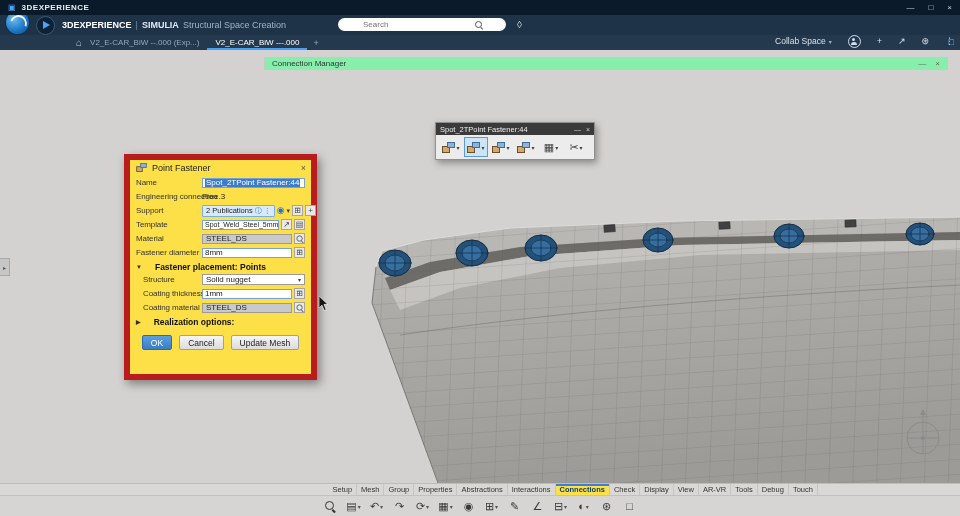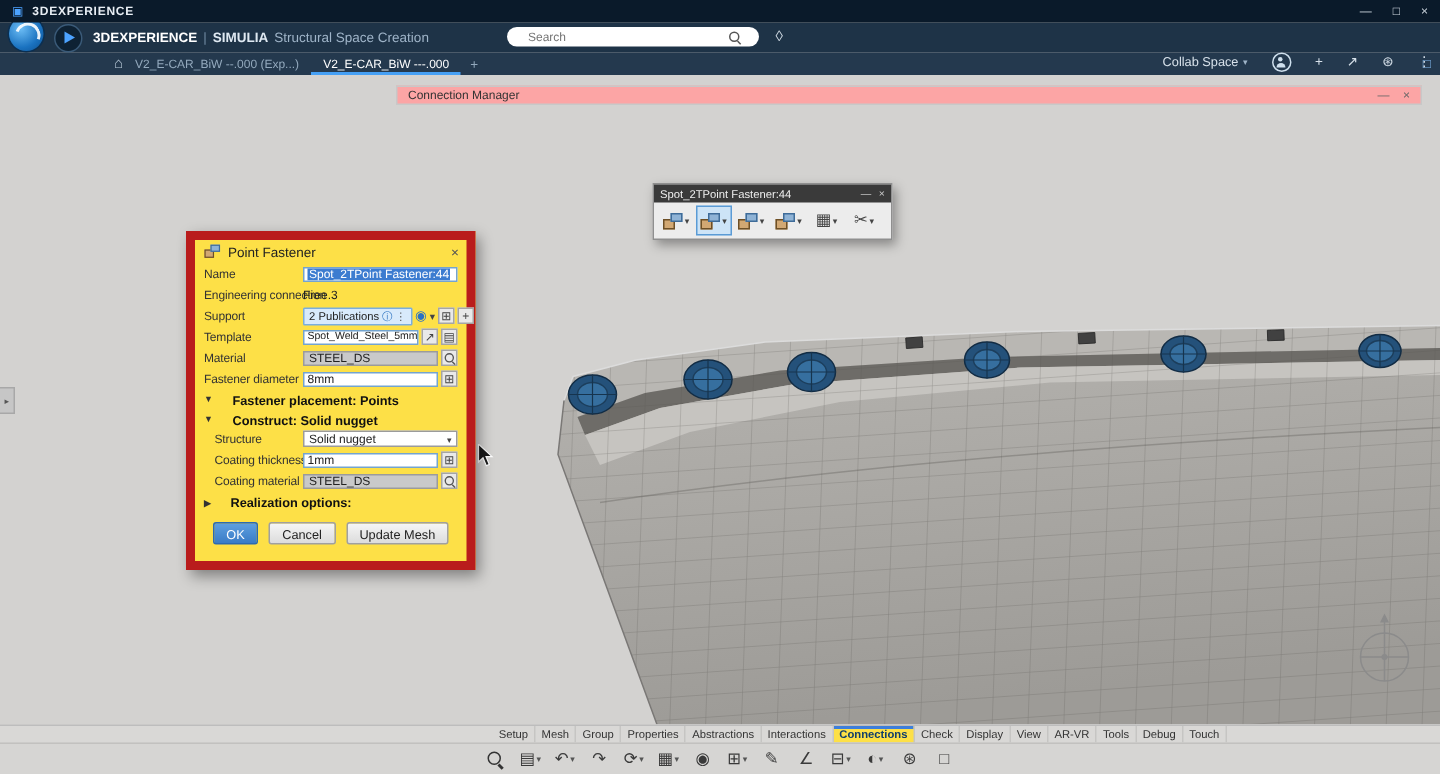--- a/index.html
+++ b/index.html
@@ -26,21 +26,21 @@
            background:#0e2234;border:1px solid #3a5a78;}
   .compass::after{content:"";position:absolute;left:6px;top:4px;border-left:7px solid #4da3ff;
            border-top:4.5px solid transparent;border-bottom:4.5px solid transparent;}
   .header-title{position:absolute;left:62px;top:0;height:20px;display:flex;align-items:center;gap:4px;
            font-size:9px;color:#b9c9d8;white-space:nowrap;}
   .ht-brand{font-weight:bold;color:#ffffff;}
   .ht-pipe{color:#6f8aa3;}
   .ht-product{font-weight:bold;color:#dfe9f2;}
   .ht-suffix{color:#9fb4c8;}
   .searchbox{position:absolute;left:338px;top:3px;width:168px;height:13px;background:#fff;border-radius:7px;
-           display:flex;align-items:center;padding:0 12px;box-sizing:border-box;}
+           display:flex;align-items:center;padding:0 23px;box-sizing:border-box;}
   .searchbox input{flex:1;border:none;outline:none;font-size:8px;color:#333;background:transparent;
            font-family:inherit;min-width:0;}
   .mag{width:8px;height:8px;position:relative;flex:none;}
   .mag::before{content:"";position:absolute;left:0;top:0;width:5px;height:5px;border:1px solid #555;border-radius:50%;}
   .mag::after{content:"";position:absolute;left:6px;top:6px;width:3px;height:1.2px;background:#555;
            transform:rotate(45deg);transform-origin:0 0;}
   .tag-icon{position:absolute;left:517px;top:4px;color:#cfd9e2;font-size:10px;}
   .header-right{position:absolute;right:6px;top:16px;height:20px;display:flex;align-items:center;gap:16px;
            color:#d7e1ea;font-size:8.5px;justify-content:space-between;}
   .collab{display:flex;gap:3px;align-items:center;cursor:default;}
@@ -54,21 +54,21 @@
   .tab-bar{position:absolute;top:35px;left:0;right:0;height:15px;background:#24394e;display:flex;
            align-items:stretch;font-size:8px;color:#93a9bd;z-index:24;}
   .home{margin-left:76px;align-self:center;font-size:10px;color:#b9c9d8;}
   .tab{padding:0 8px;display:flex;align-items:center;white-space:nowrap;}
   .tab.active{color:#fff;box-shadow:inset 0 -2px 0 #45a0f5;text-align:right;}
   .tab-add{padding:0 6px;align-self:center;font-size:9px;}
   .panel-restore{position:absolute;right:6px;top:2px;color:#7fb4e8;font-size:9px;}
 
   
   .workspace{position:absolute;top:50px;left:0;width:960px;height:433px;background:#d3d2d0;}
-  .cm-bar{position:absolute;left:264px;top:7px;width:684px;height:13px;background:#fca5a5;
+  .cm-bar{position:absolute;left:264px;top:7px;width:684px;height:13px;background:#86efac;
           border:1px solid #c8c8c8;box-sizing:border-box;display:flex;align-items:center;padding:0 7px;
           font-size:8px;color:#333;}
   .cm-controls{margin-left:auto;display:flex;gap:9px;color:#666;font-size:8px;}
   .left-tab{position:absolute;left:0;top:208px;width:9px;height:16px;background:#c6c6c6;border:1px solid #a8a8a8;
           border-left:none;display:flex;align-items:center;justify-content:center;font-size:6px;color:#555;}
   .viewport{position:absolute;left:360px;top:165px;}
   .cursor{position:absolute;left:318px;top:246px;width:12px;height:16px;pointer-events:none;}
 
   
   .palette{position:absolute;left:435px;top:72px;width:158px;background:#ececec;border:1px solid #8f8f8f;
@@ -390,24 +390,20 @@
             <span class="sqbtn">⊞</span>
           </div>
         </div>
 
         <div class="section">
           <span class="car">▼</span>
           <span>Fastener placement: Points</span>
         </div>
 
 
-        <div class="section">
-          <span class="car">▼</span>
-          <span>Construct: Solid nugget</span>
-        </div>
 
         <div class="row">
           <span class="lbl ind">Structure</span>
           <div class="ctrl">
             <div class="dropdown">
               <span>Solid nugget</span>
               <span class="dcaret">▾</span>
             </div>
           </div>
         </div>

